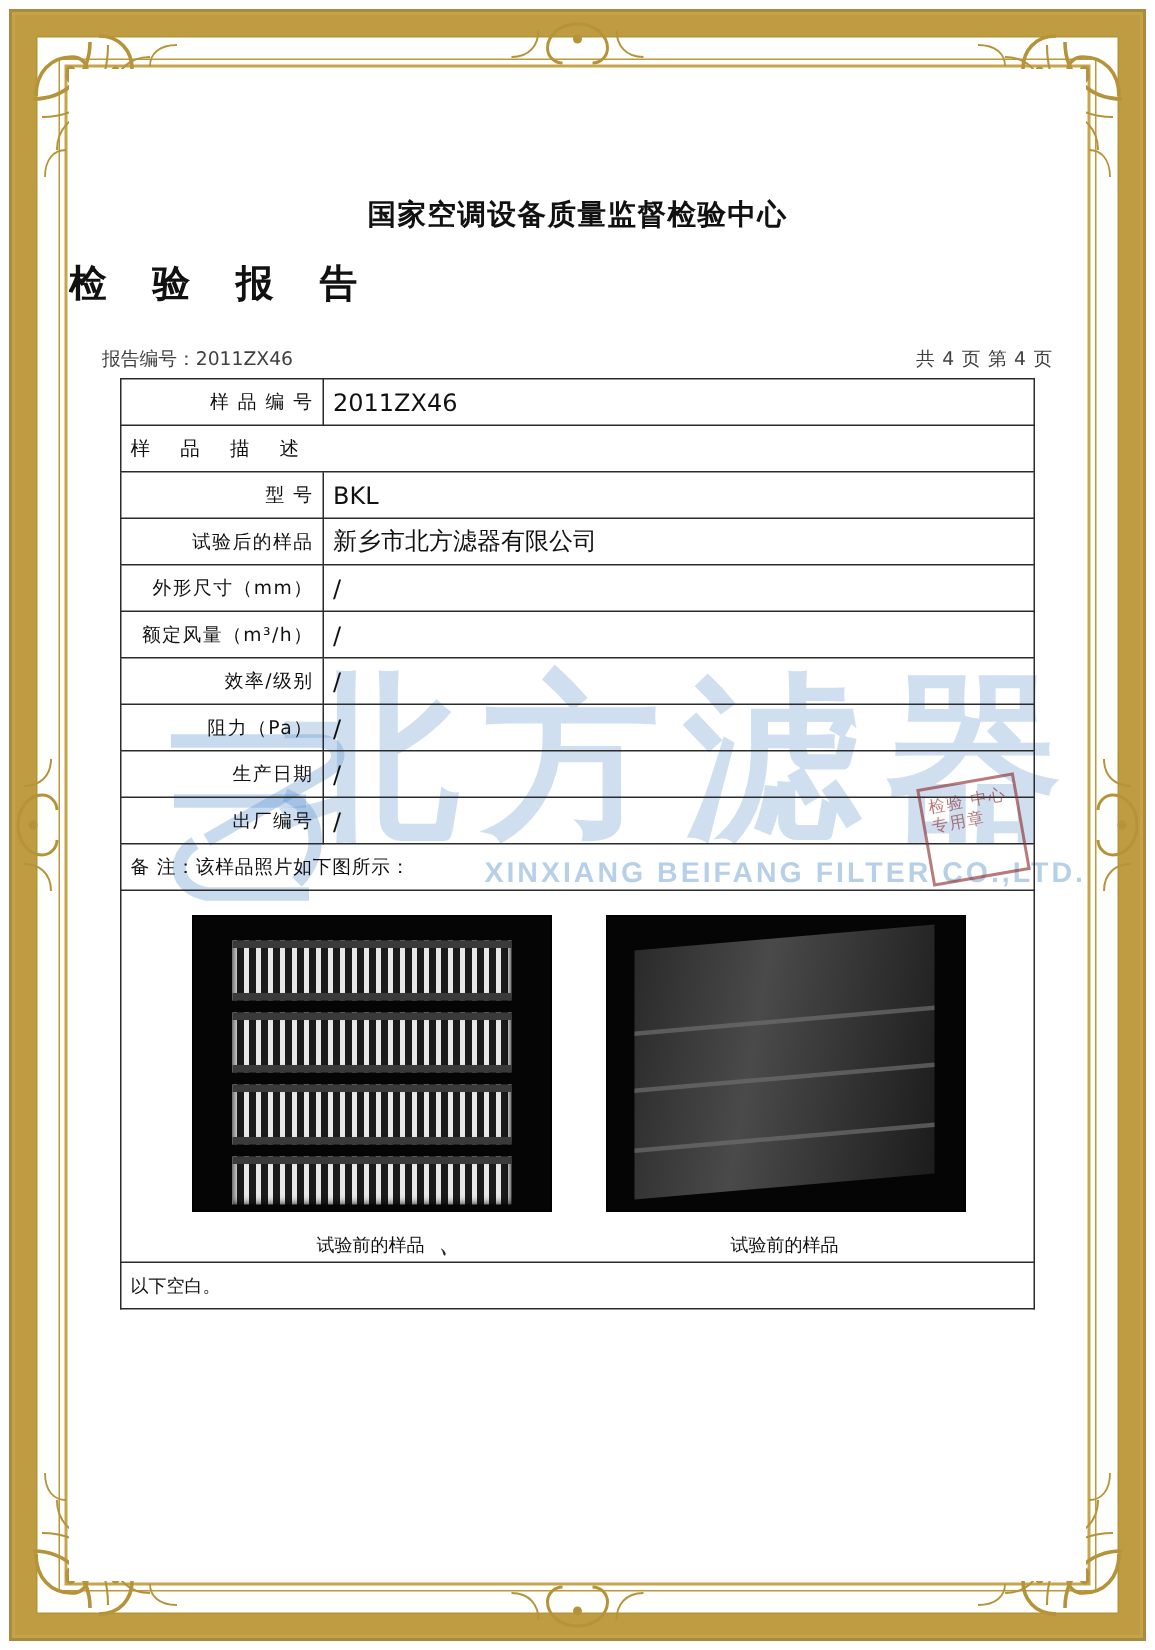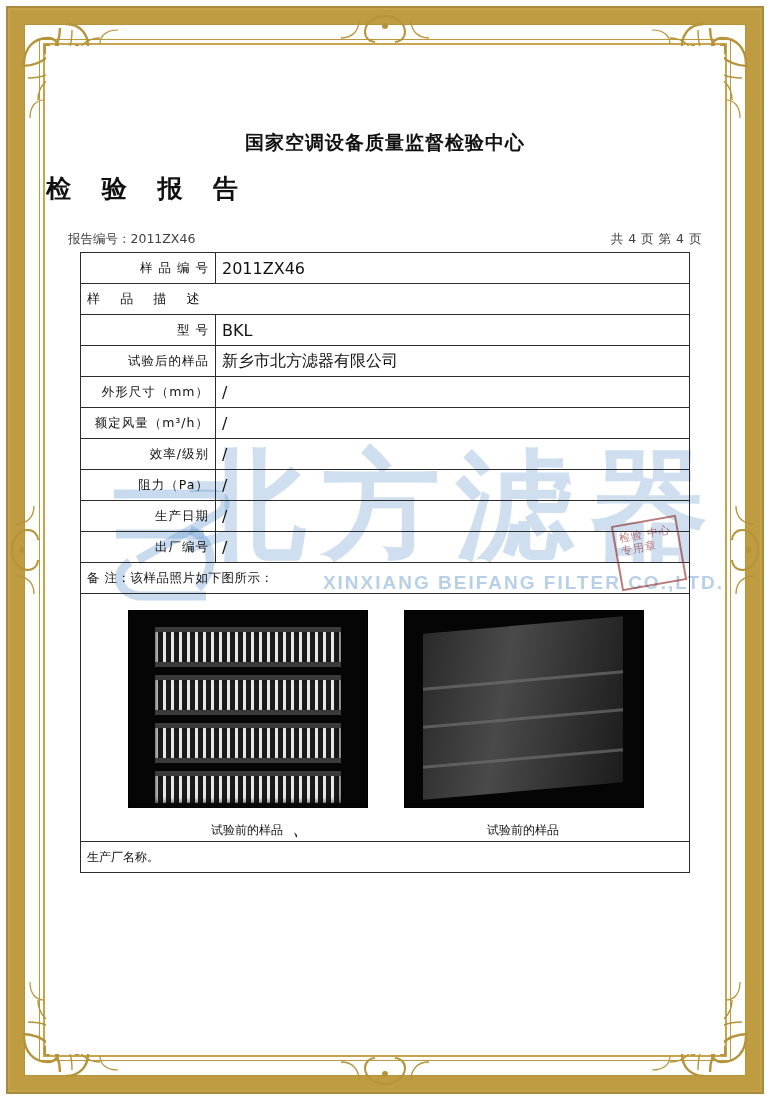--- a/index.html
+++ b/index.html
@@ -493,20 +493,20 @@
                     <div class="line" style="top:132px"></div>
                   </div>
                 </div>
                 <div class="photo-caption">试验前的样品</div>
               </div>
             </div>
             <div class="mark-stroke">、</div>
           </td>
         </tr>
         <tr>
-          <td class="tail" colspan="2">生产厂名称。</td>
+          <td class="tail" colspan="2">以下空白。</td>
         </tr>
       </tbody>
         </table>
 
     </div>
   </div>
 </div>
 
 </body></html>

